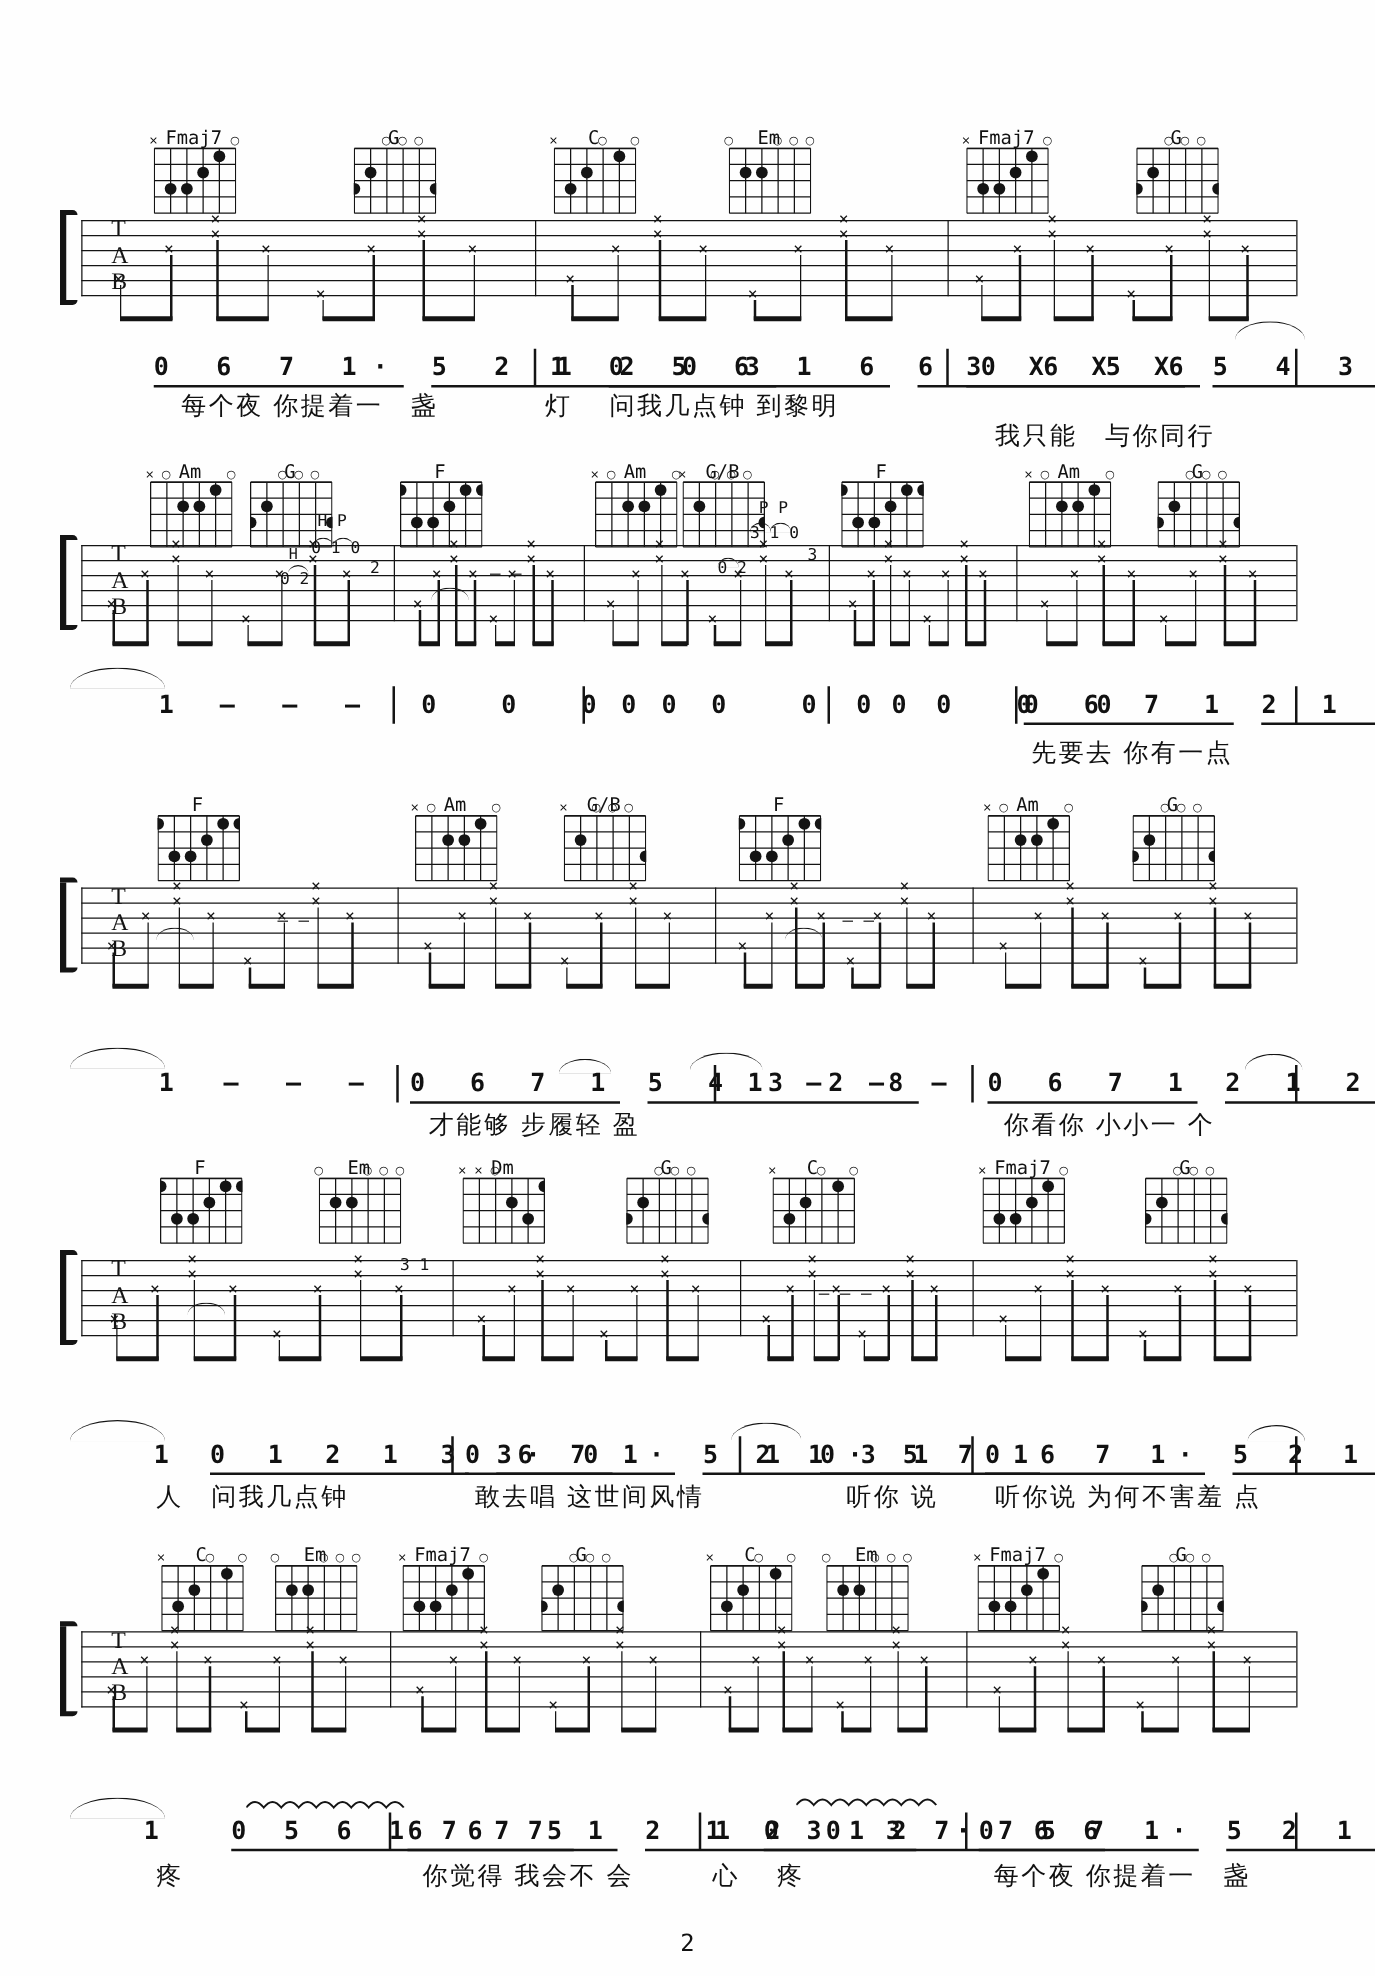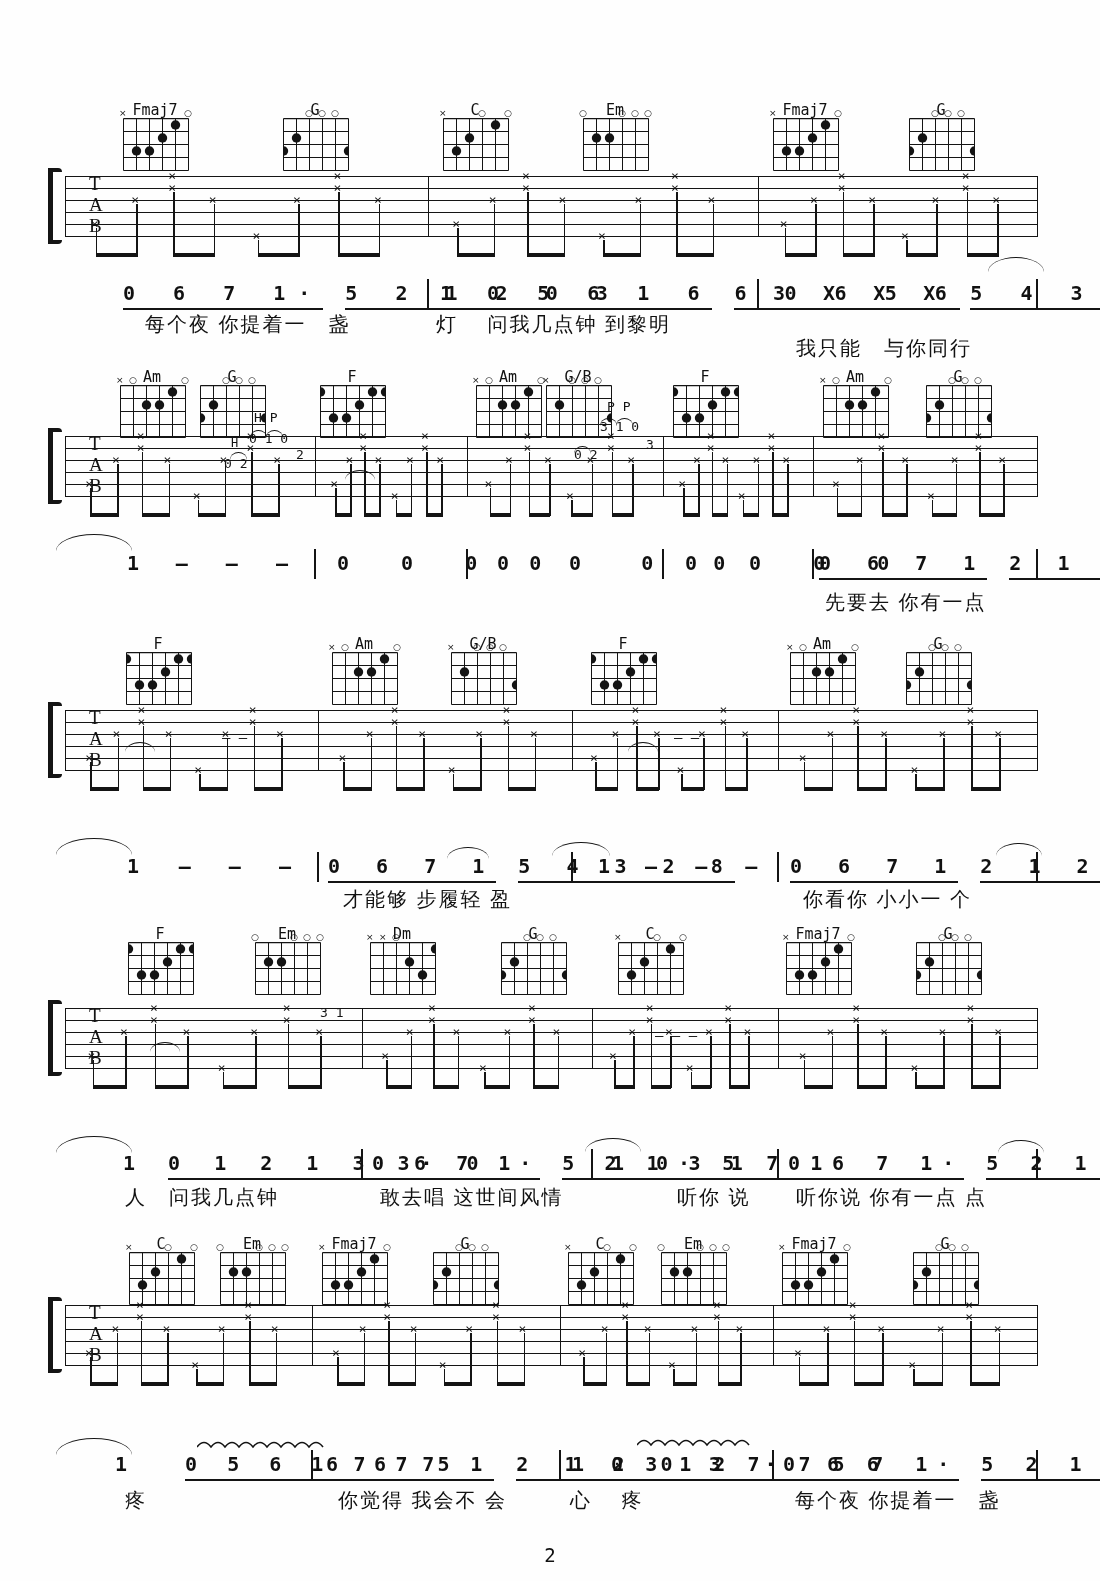--- a/index.html
+++ b/index.html
@@ -1078,21 +1078,21 @@
       <div class="stem" style="position: absolute; left: 971.41px; top: 1024px; height: 64px;"></div>
       <div class="stem" style="position: absolute; left: 999.37px; top: 1036px; height: 52px;"></div>
       <div class="beam" style="position: absolute; left: 803.65px; top: 1085px; width: 29.46px;"></div>
       <div class="beam" style="position: absolute; left: 857.24px; top: 1085px; width: 29.46px;"></div>
       <div class="beam" style="position: absolute; left: 915.49px; top: 1085px; width: 29.46px;"></div>
       <div class="beam" style="position: absolute; left: 971.41px; top: 1085px; width: 29.46px;"></div>
       <div class="melody" style="position: absolute; left: 788px; top: 1152px; width: 235px; gap: 22px; justify-content: space-between;">
         <span class="mcell u" style="letter-spacing: 10px;">0 6 7 1·</span>
         <span class="mcell u" style="letter-spacing: 10px;">5 2 1 2 0 3</span>
       </div>
-      <div class="lyric" style="position: absolute; left: 796px; top: 1184px;">听你说 你有一点 点</div>
+      <div class="lyric" style="position: absolute; left: 796px; top: 1184px;">听你说 为何不害羞 点</div>
       <div class="mbar" style="position: absolute; left: 1036px; top: 1149px; height: 30px;"></div>
       <div class="bracket-bar" style="position: absolute; left: 48px; top: 1301px; height: 69px;"></div>
       <div class="bracket-hook hook-top" style="position: absolute; left: 48px; top: 1297px;"></div>
       <div class="bracket-hook hook-bot" style="position: absolute; left: 48px; top: 1369px;"></div>
       <div class="hline" style="position: absolute; left: 65px; top: 1305px; width: 972px;"></div>
       <div class="hline" style="position: absolute; left: 65px; top: 1317px; width: 972px;"></div>
       <div class="hline" style="position: absolute; left: 65px; top: 1329px; width: 972px;"></div>
       <div class="hline" style="position: absolute; left: 65px; top: 1341px; width: 972px;"></div>
       <div class="hline" style="position: absolute; left: 65px; top: 1353px; width: 972px;"></div>
       <div class="hline" style="position: absolute; left: 65px; top: 1365px; width: 972px;"></div>

